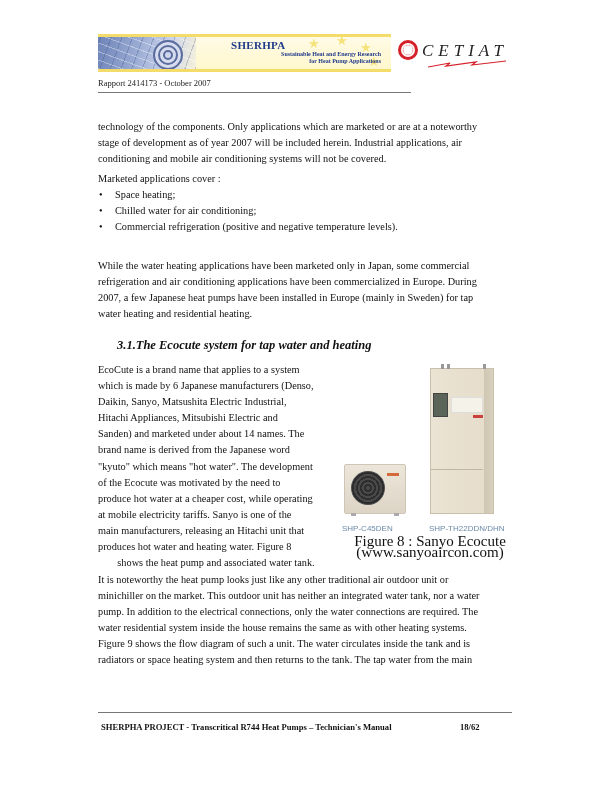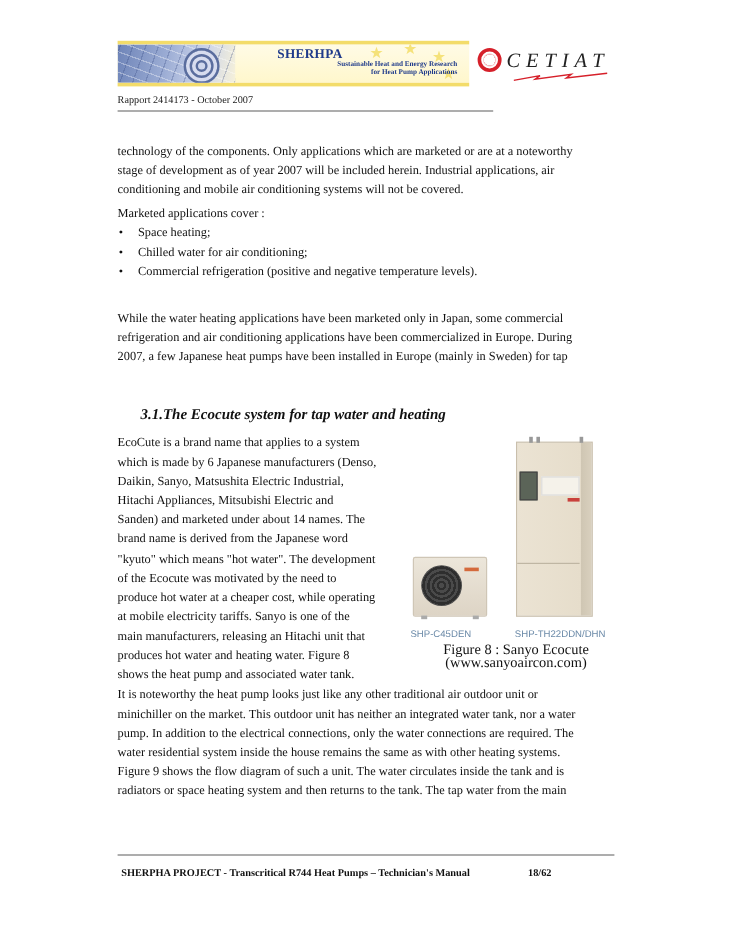--- a/index.html
+++ b/index.html
@@ -99,27 +99,27 @@
   .tank-label {
     position: absolute; left: 20px; top: 28px; width: 30px; height: 14px; background: #f5f2ea; border: 1px solid #ddd;
   }
   .tank-red { position: absolute; left: 42px; top: 46px; width: 10px; height: 3px; background: #c9413c; }
   .tank-split { position: absolute; left: 0; right: 10px; top: 100px; border-top: 1px solid #bfb6a3; }
   .pipes { position: absolute; left: 10px; top: -5px; width: 3px; height: 5px; background: #999; box-shadow: 6px 0 0 #999, 42px 0 0 #999; }
   .model-left { position: absolute; left: 2px; top: 164px; font: 8px "Liberation Sans", sans-serif; color: #6b8aa8; }
   .model-right { position: absolute; left: 77px; top: 164px; font: 8px "Liberation Sans", sans-serif; color: #6b8aa8; margin-left: 12px; }
   .caption {
     position: absolute; left: 0; top: 176px; width: 180px; text-align: center;
-    font-size: 12px; line-height: 11px; color: #111;
+    font-size: 15px; line-height: 11px; color: #111;
   }
 
   
   .footer-rule { left: 98px; top: 712px; width: 414px; border-top: 1px solid #777; }
   .footer-left { left: 101px; top: 722px; font: bold 8.6px "Liberation Serif", serif; }
-  .footer-right { left: 440px; top: 722px; font: bold 8.6px "Liberation Serif", serif; }
+  .footer-right { left: 460px; top: 722px; font: bold 8.6px "Liberation Serif", serif; }
 </style>
 </head>
 <body>
 
 <div class="abs sherhpa-banner">
   <div class="sherhpa-photo">
     <div class="grid"></div>
     <div class="coil"></div>
   </div>
   <span class="star" style="left:210px;top:0px;">★</span>
@@ -154,38 +154,39 @@
 <ul class="abs bullets" style="top:187px;">
   <li>Space heating;</li>
   <li>Chilled water for air conditioning;</li>
   <li>Commercial refrigeration (positive and negative temperature levels).</li>
 </ul>
 
 <div class="abs para" style="top:258px;">
   <span class="line">While the water heating applications have been marketed only in Japan, some commercial</span>
   <span class="line">refrigeration and air conditioning applications have been commercialized in Europe. During</span>
   <span class="line">2007, a few Japanese heat pumps have been installed in Europe (mainly in Sweden) for tap</span>
+  <span class="line" style="text-align:left;">water heating and residential heating.</span>
 </div>
 
 <div class="abs section-heading">3.1.The Ecocute system for tap water and heating</div>
 
 <div class="abs para para-narrow" style="top:362px;">
   <span class="line">EcoCute is a brand name that applies to a system</span>
   <span class="line">which is made by 6 Japanese manufacturers (Denso,</span>
   <span class="line">Daikin, Sanyo, Matsushita Electric Industrial,</span>
   <span class="line">Hitachi Appliances, Mitsubishi Electric and</span>
   <span class="line">Sanden) and marketed under about 14 names. The</span>
   <span class="line">brand name is derived from the Japanese word</span>
   <span class="line">"kyuto" which means "hot water". The development</span>
   <span class="line">of the Ecocute was motivated by the need to</span>
   <span class="line">produce hot water at a cheaper cost, while operating</span>
   <span class="line">at mobile electricity tariffs. Sanyo is one of the</span>
   <span class="line">main manufacturers, releasing an Hitachi unit that</span>
   <span class="line">produces hot water and heating water. Figure 8</span>
-  <span class="line" style="text-align:left;">shows the heat pump and associated water tank.</span>
+  <span class="line" style="text-align:center;">shows the heat pump and associated water tank.</span>
 </div>
 
 <div class="abs figure">
   <div class="outdoor-unit">
     <div class="fan"></div>
     <div class="brand-badge"></div>
     <div class="feet-l"></div>
       <div class="feet-r"></div>
   </div>
   <div class="tank-unit">

